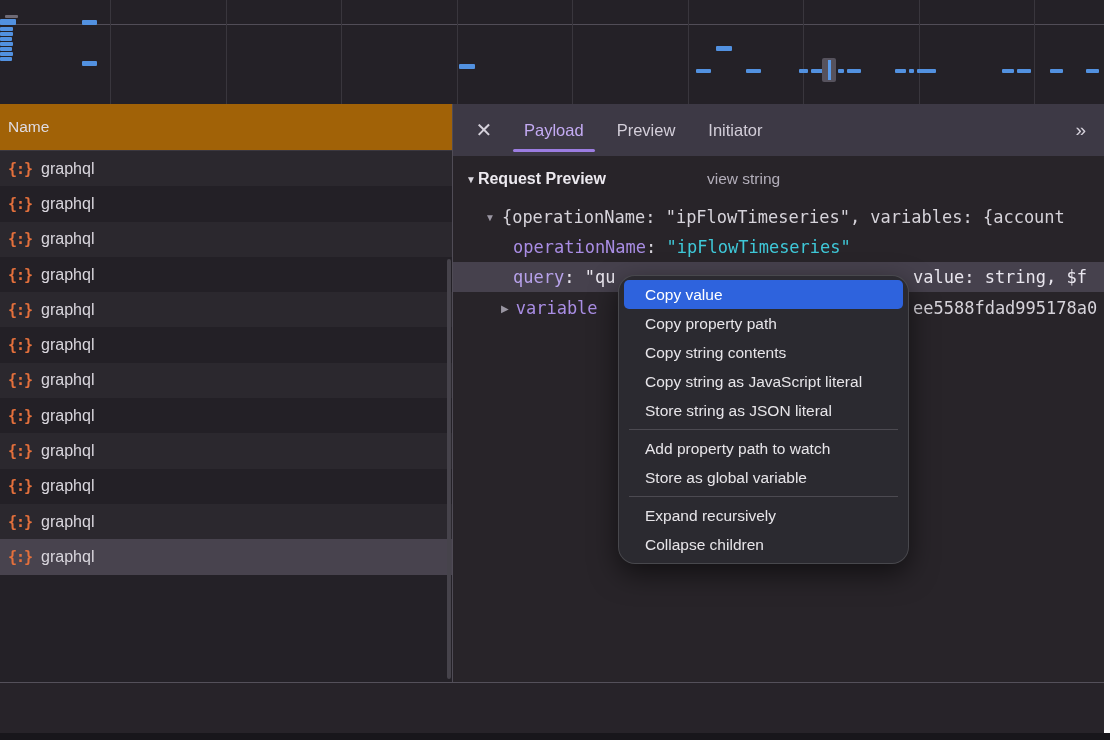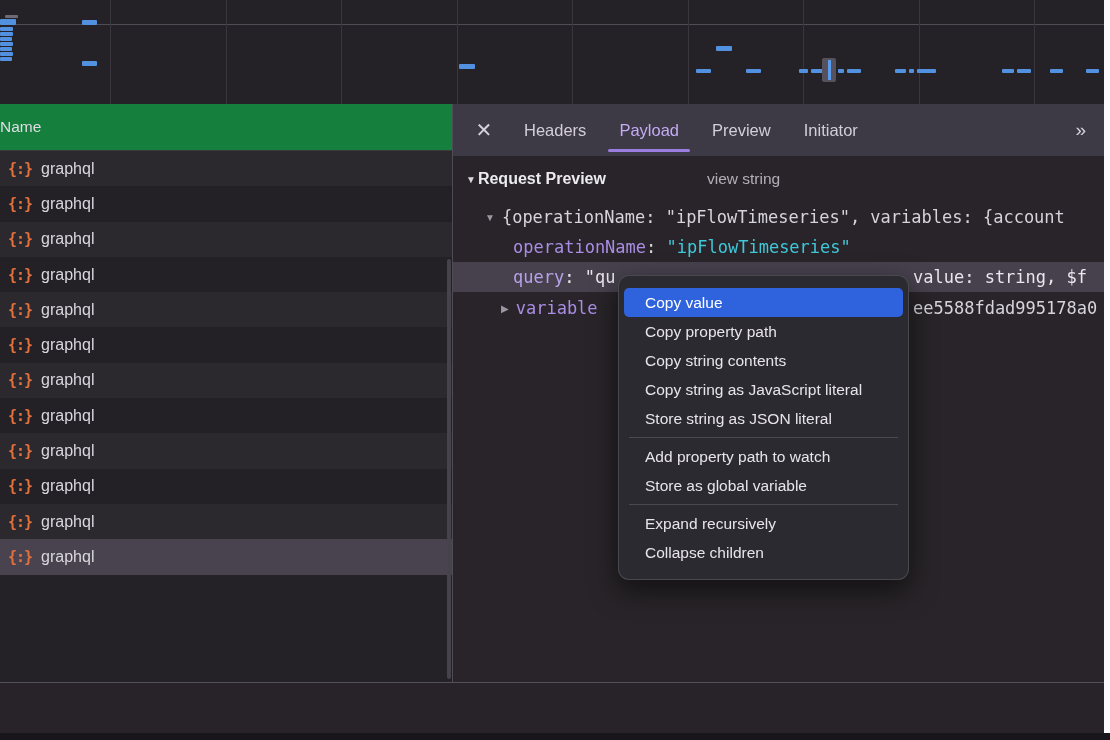--- a/index.html
+++ b/index.html
@@ -13,22 +13,22 @@
   .gridline { position:absolute; top:0; width:1px; height:104px; background:#39363d; }
   .overview-hline { position:absolute; left:0; top:24px; width:1104px; height:1px; background:#514d57; }
   .wbar { position:absolute; border-radius:1px; }
   .marker-box { position:absolute; left:822px; top:58px; width:14px; height:24px;
     background:#56525d; border-radius:2px; }
   .marker-line { position:absolute; left:828px; top:60px; width:3px; height:20px; background:#5a9bea; }
 
   
   .left-panel { position:absolute; left:0; top:104px; width:452px; height:578px;
     background:#242127; overflow:hidden; }
-  .name-header { height:47px; background:#15803d; border-bottom:1px solid #3b3840;
-    display:flex; align-items:center; padding-left:0;
+  .name-header { height:47px; background:#a16207; border-bottom:1px solid #3b3840;
+    display:flex; align-items:center; padding-left:8px;
     color:#dfdce3; font-size:15.5px; font-weight:500; }
   .req-row { height:35.3px; display:flex; align-items:center; padding-left:8px;
     color:#dad7de; font-size:16px; }
   .req-row:nth-child(odd) { background:#2b282e; }
   .req-row:nth-child(even) { background:#232026; }
   .req-row.selected { background:#48434e; }
   .json-icon { font-family:"DejaVu Sans Mono", monospace; font-weight:bold;
     color:#e4703c; font-size:15px; letter-spacing:-1px; margin-right:9px; }
   .list-scroll-thumb { position:absolute; right:1px; top:155px; width:4px; height:420px;
     background:#46434b; border-radius:2px; }
@@ -66,22 +66,22 @@
   .tree-tri { font-size:10px; color:#9a96a2; }
   .k { color:#a98de4; }
   .k-sel { color:#b7a2ea; }
   .v-str { color:#3fc8d8; }
   .v-plain { color:#d6d3da; }
   .v-white { color:#e9e6ee; }
   .sel-row-bg { position:absolute; left:453px; top:262px; width:651px; height:30px; background:#46414d; }
 
   
   .ctx-menu { position:absolute; left:618px; top:275px; width:291px;
-    background:#2b2a30; border:1px solid rgba(255,255,255,0.14); border-radius:11px;
-    box-shadow:0 10px 28px rgba(0,0,0,0.55); padding:12px 0; z-index:10; }
+    background:#2b2a30; border:1px solid rgba(255,255,255,0.14); border-radius:17px;
+    box-shadow:0 10px 28px rgba(0,0,0,0.55); padding:4px 0; z-index:10; }
   .ctx-item { height:29px; display:flex; align-items:center; margin:0 5px; padding-left:21px;
     color:#e7e5e9; font-size:15.5px; border-radius:5px; }
   .ctx-item.highlighted { background:#2e63dd; color:#ffffff; }
   .ctx-sep { height:1px; background:#4c4a51; margin:4px 10px; }
 </style>
 </head>
 <body>
 
 <div class="screen">
 
@@ -184,21 +184,20 @@
       </div>
     <div class="list-scroll-thumb"></div>
   </div>
 
   <div class="v-divider"></div>
 
   <div class="right-panel">
     <div class="tab-bar">
       <div class="close-btn">✕</div>
       <div id="tabs" style="display: flex;">
-          <div class="tab">Headers</div>
           <div class="tab active">Payload</div>
           <div class="tab">Preview</div>
           <div class="tab">Initiator</div>
         </div>
       <div class="overflow-btn">»</div>
     </div>
   </div>
 
   <div class="sel-row-bg"></div>
 

